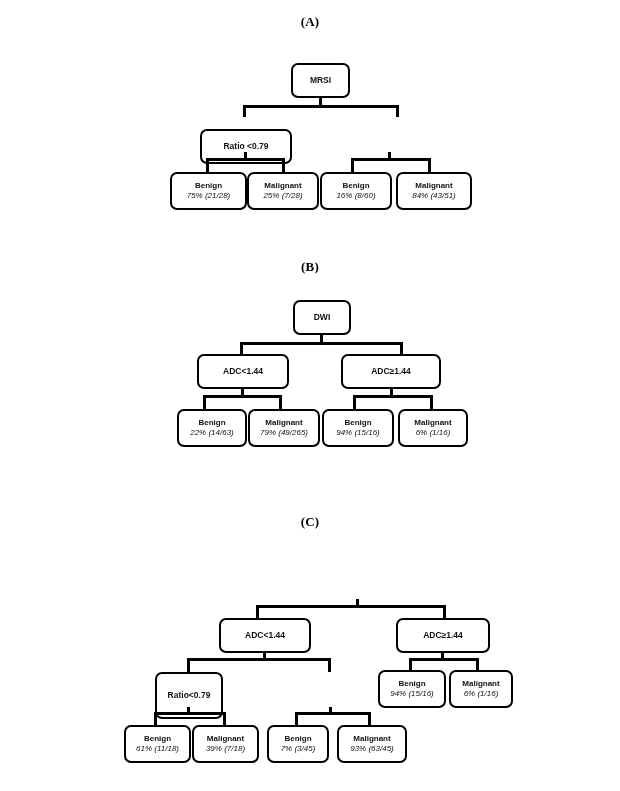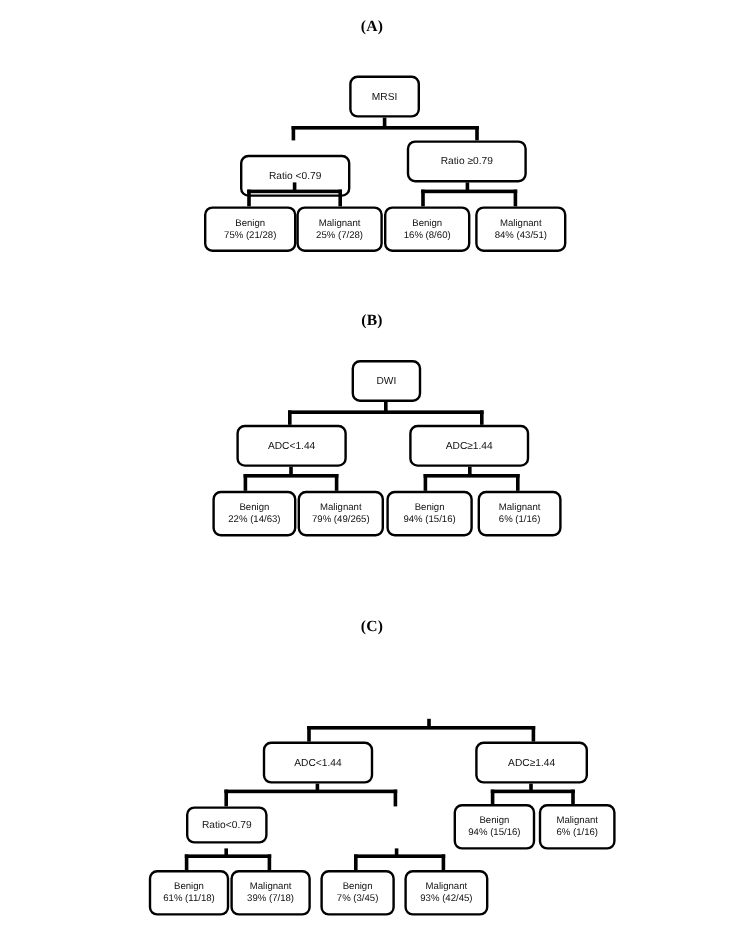--- a/index.html
+++ b/index.html
@@ -39,22 +39,22 @@
     border-radius: 7px;
     background: #fff;
     display: flex;
     flex-direction: column;
     align-items: center;
     justify-content: center;
     text-align: center;
     line-height: 1.22;
     color: #111;
   }
-  .node .l1 { display: block; white-space: nowrap; }
-  .node .l2 { display: block; white-space: nowrap; }
+  .node .l1 { display: block; white-space: nowrap; font-weight: bold; }
+  .node .l2 { display: block; white-space: nowrap; font-style: italic; }
 
   
   .root    { font-size: 8.5px; }
   .branch  { font-size: 8.5px; }
   .leaf    { font-size: 8px; }
 
   
   .hbar, .vbar {
     position: absolute;
     background: #000;
@@ -73,23 +73,20 @@
     <span class="l1">MRSI</span>
   </div>
 
   <div class="vbar" style="left:319px; top:98px; width:3px; height:9px;"></div>
   <div class="hbar" style="left:243px; top:105px; width:156px; height:3px;"></div>
   <div class="vbar" style="left:243px; top:105px; width:3px; height:12px;"></div>
   <div class="vbar" style="left:396px; top:105px; width:3px; height:12px;"></div>
 
   <div class="node branch" style="left:200px; top:129px; width:92px; height:35px;">
     <span class="l1">Ratio &lt;0.79</span>
-  </div>
-  <div class="node branch" style="left:339px; top:117px; width:100px; height:35px;">
-    <span class="l1">Ratio ≥0.79</span>
   </div>
 
   <div class="vbar" style="left:244px; top:152px; width:3px; height:8px;"></div>
   <div class="hbar" style="left:206px; top:158px; width:79px; height:3px;"></div>
   <div class="vbar" style="left:206px; top:158px; width:3px; height:14px;"></div>
   <div class="vbar" style="left:282px; top:158px; width:3px; height:14px;"></div>
 
   <div class="vbar" style="left:388px; top:152px; width:3px; height:8px;"></div>
   <div class="hbar" style="left:351px; top:158px; width:80px; height:3px;"></div>
   <div class="vbar" style="left:351px; top:158px; width:3px; height:14px;"></div>
@@ -167,21 +164,21 @@
   </div>
   <div class="node branch" style="left:396px; top:618px; width:94px; height:35px;">
     <span class="l1">ADC≥1.44</span>
   </div>
 
   <div class="vbar" style="left:263px; top:653px; width:3px; height:7px;"></div>
   <div class="hbar" style="left:187px; top:658px; width:144px; height:3px;"></div>
   <div class="vbar" style="left:187px; top:658px; width:3px; height:14px;"></div>
   <div class="vbar" style="left:328px; top:658px; width:3px; height:14px;"></div>
 
-  <div class="node branch" style="left:155px; top:672px; width:68px; height:31px;">
+  <div class="node branch" style="left:155px; top:672px; width:68px; height:47px;">
     <span class="l1">Ratio&lt;0.79</span>
   </div>
 
   <div class="vbar" style="left:441px; top:653px; width:3px; height:7px;"></div>
   <div class="hbar" style="left:409px; top:658px; width:70px; height:3px;"></div>
   <div class="vbar" style="left:409px; top:658px; width:3px; height:12px;"></div>
   <div class="vbar" style="left:476px; top:658px; width:3px; height:12px;"></div>
 
   <div class="node leaf" style="left:378px; top:670px; width:68px; height:38px;">
     <span class="l1">Benign</span>
@@ -209,16 +206,16 @@
   <div class="node leaf" style="left:192px; top:725px; width:67px; height:38px;">
     <span class="l1">Malignant</span>
     <span class="l2">39% (7/18)</span>
   </div>
   <div class="node leaf" style="left:267px; top:725px; width:62px; height:38px;">
     <span class="l1">Benign</span>
     <span class="l2">7% (3/45)</span>
   </div>
   <div class="node leaf" style="left:337px; top:725px; width:70px; height:38px;">
     <span class="l1">Malignant</span>
-    <span class="l2">93% (42/45)</span>
+    <span class="l2">93% (63/45)</span>
   </div>
 
 </div>
 
 </body></html>

